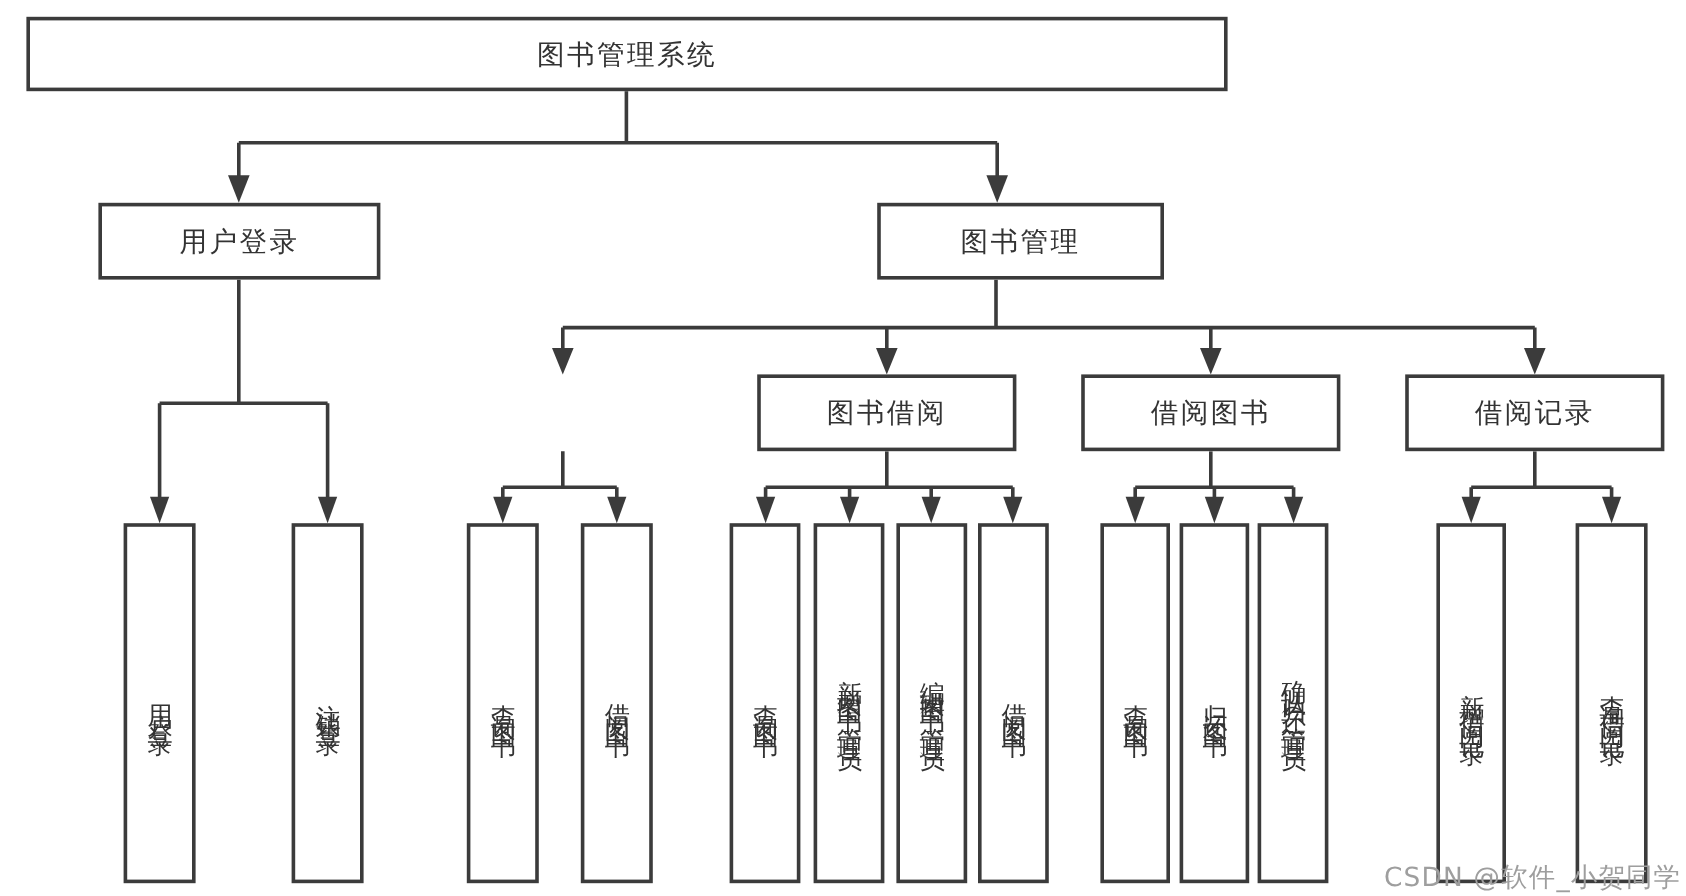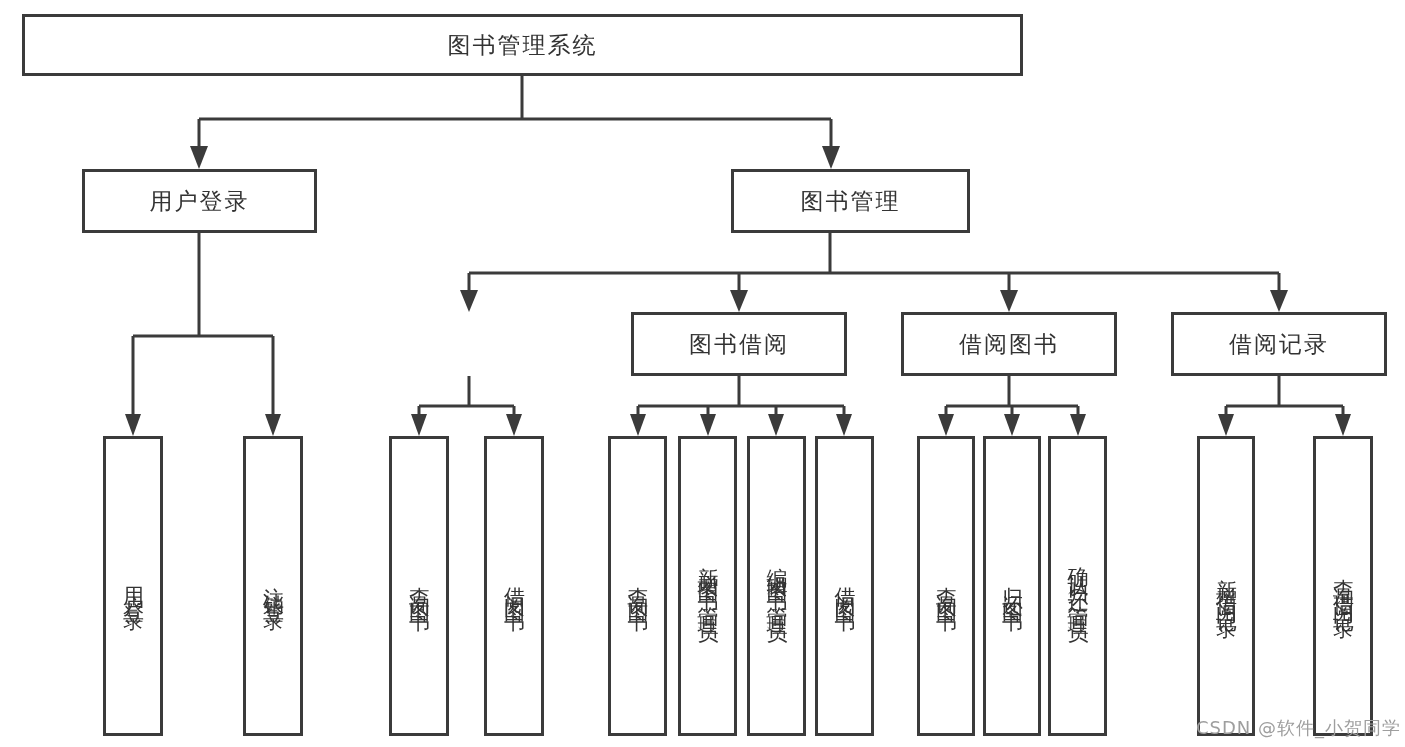--- a/index.html
+++ b/index.html
@@ -58,21 +58,21 @@
   .n-bb4 { left: 815px;  width: 59px; }
   .n-cb1 { left: 917px;  width: 58px; }
   .n-cb2 { left: 983px;  width: 58px; }
   .n-cb3 { left: 1048px; width: 59px; }
   .n-br1 { left: 1197px; width: 58px; }
   .n-br2 { left: 1313px; width: 60px; }
   .watermark {
     position: absolute;
     right: 4px;
     top: 716px;
-    font-size: 18px;
+    font-size: 22px;
     color: #9e9e9e;
     letter-spacing: 1px;
     white-space: nowrap;
   }
 </style>
 </head>
 <body>
 
 <div class="stage">
 

